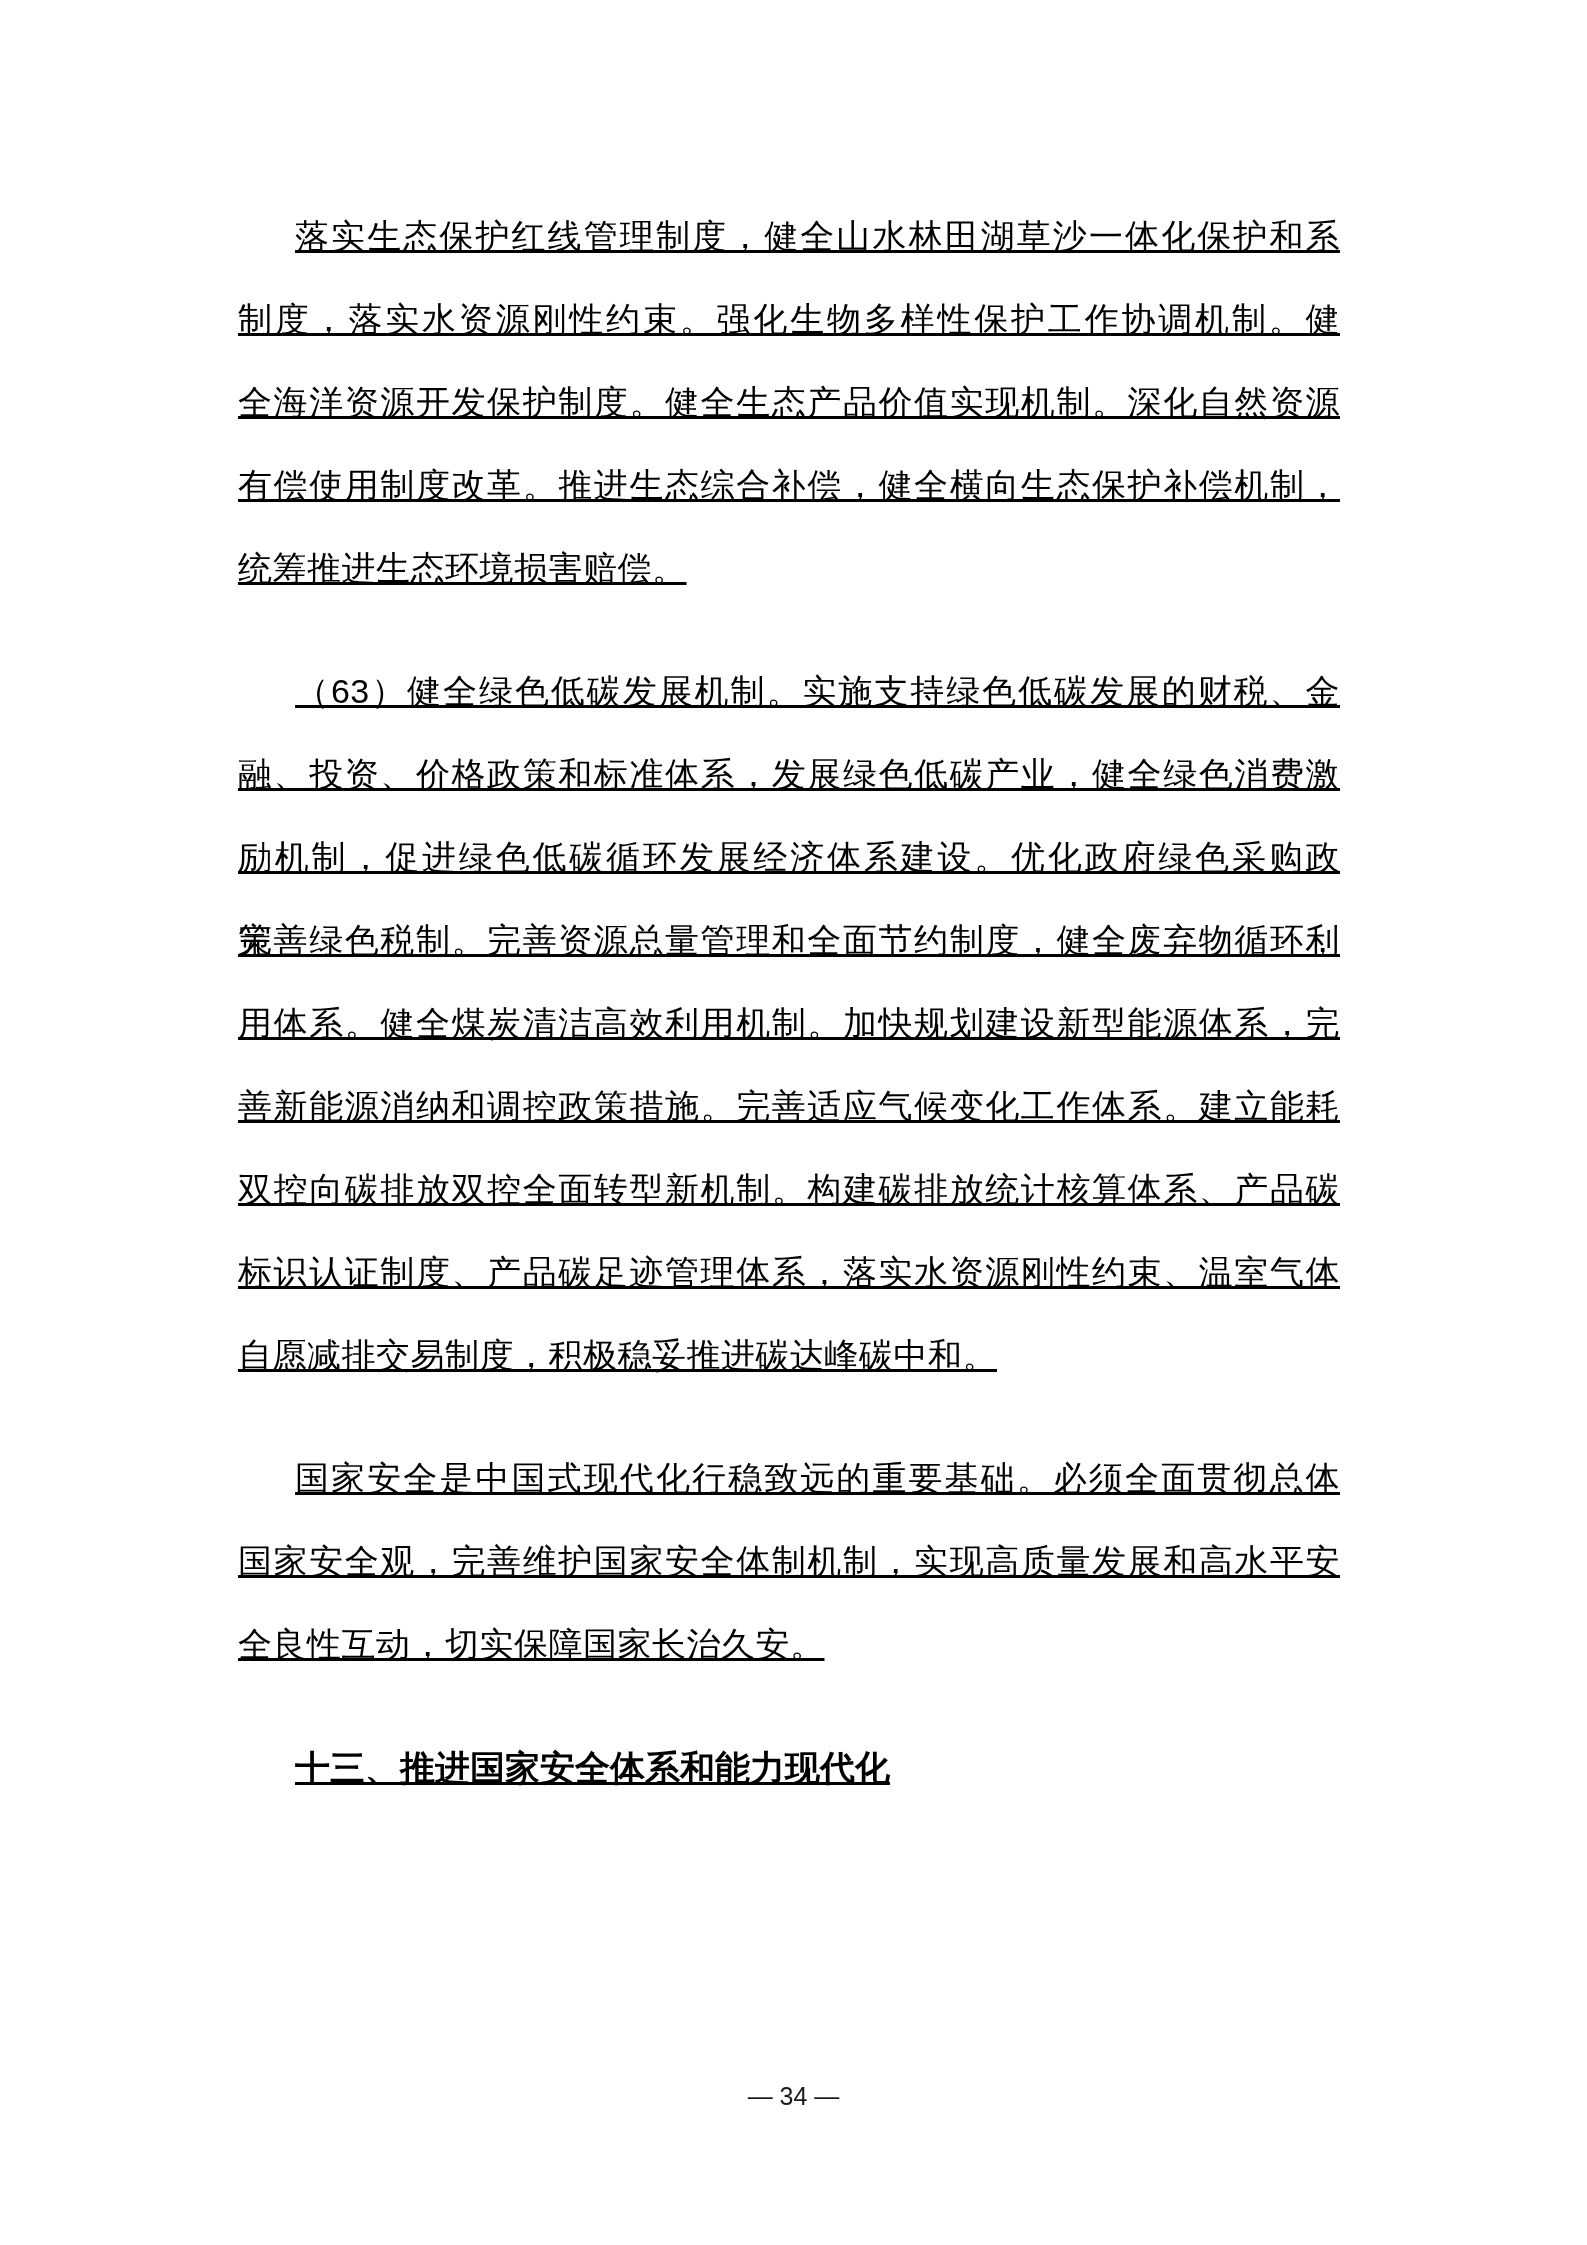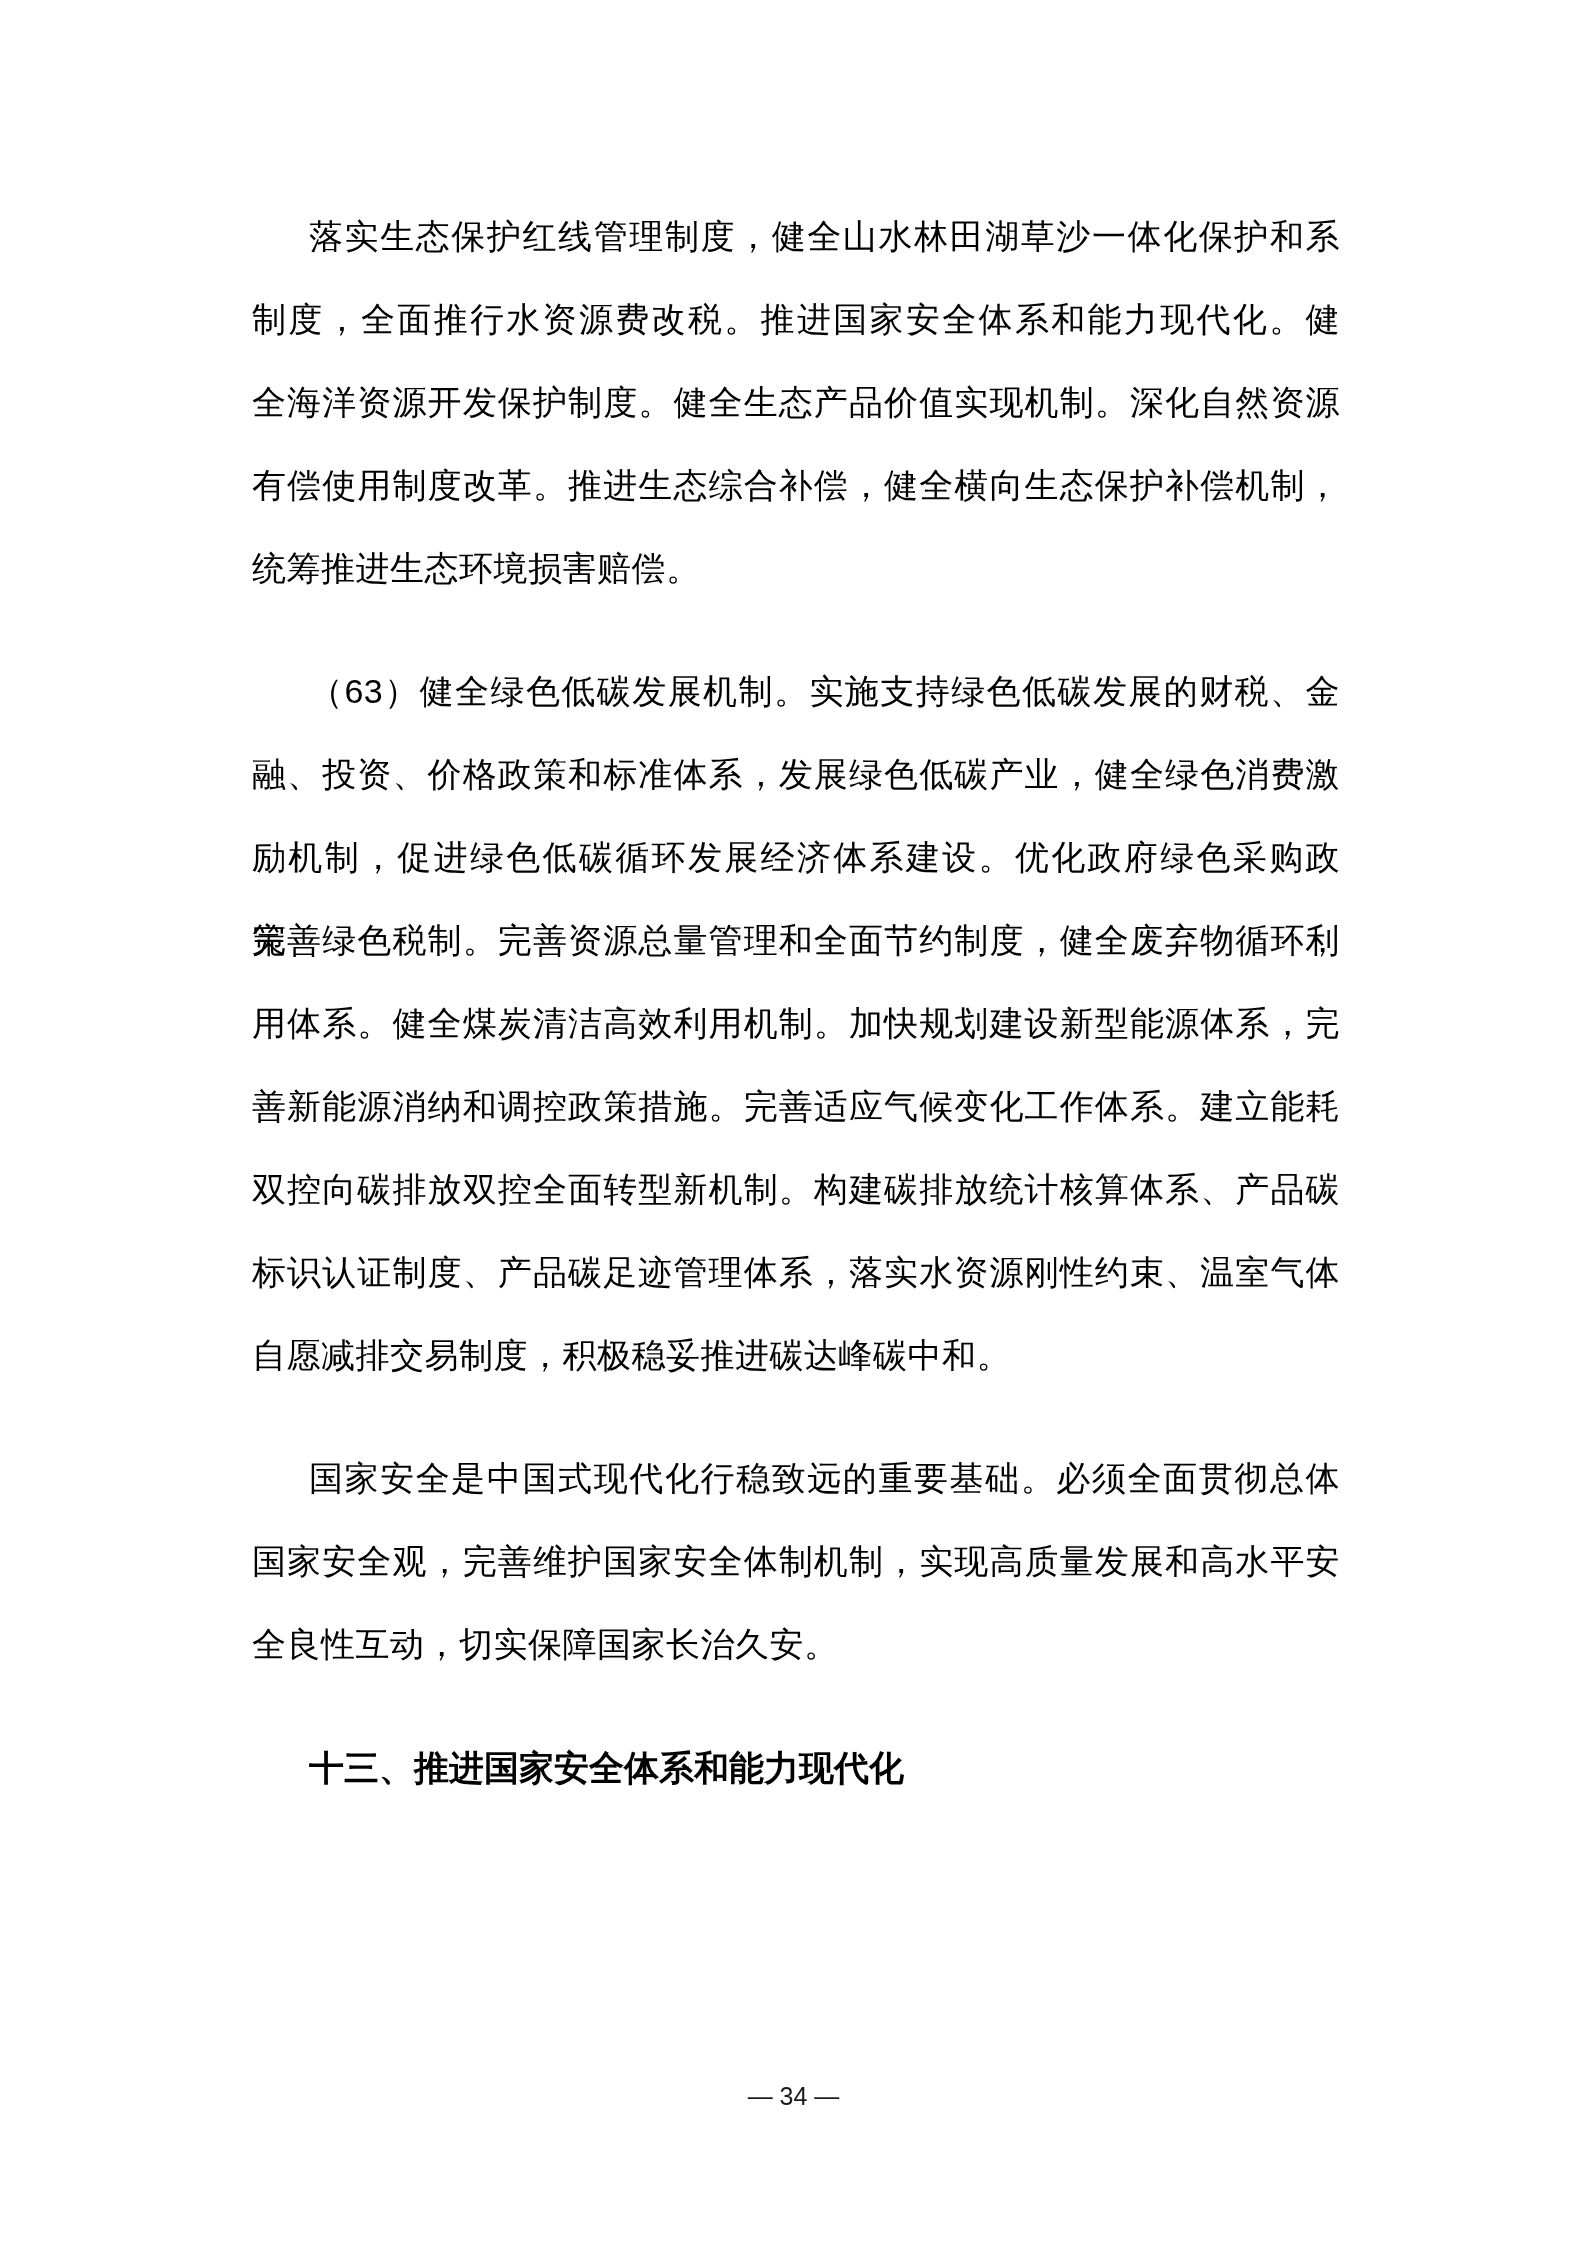--- a/index.html
+++ b/index.html
@@ -15,22 +15,23 @@
     font-family: "Liberation Sans", sans-serif;
     overflow: hidden;
   }
   .content {
     position: absolute;
     left: 238px;
     top: 195px;
     width: 1102px;
   }
   .para {
-    margin: 0 0 40px 14px;
+    margin: 0 0 40px 0;
     padding: 0;
+    text-decoration: underline;
   }
   .line {
     font-size: 34px;
     line-height: 83px;
     height: 83px;
     text-align: justify;
     text-align-last: justify;
     letter-spacing: 0.5px;
     white-space: normal;
     overflow: visible;
@@ -61,21 +62,21 @@
     color: #1a1a1a;
   }
 </style>
 </head>
 <body>
 
 <div class="content">
 
   <div class="para">
     <div class="line first">落实生态保护红线管理制度，健全山水林田湖草沙一体化保护和系</div>
-    <div class="line">制度，全面推行水资源费改税。推进国家安全体系和能力现代化。健</div>
+    <div class="line">制度，落实水资源刚性约束。强化生物多样性保护工作协调机制。健</div>
     <div class="line">全海洋资源开发保护制度。健全生态产品价值实现机制。深化自然资源</div>
     <div class="line">有偿使用制度改革。推进生态综合补偿，健全横向生态保护补偿机制，</div>
     <div class="line end">统筹推进生态环境损害赔偿。</div>
   </div>
 
   <div class="para">
     <div class="line first">（63）健全绿色低碳发展机制。实施支持绿色低碳发展的财税、金</div>
     <div class="line">融、投资、价格政策和标准体系，发展绿色低碳产业，健全绿色消费激</div>
     <div class="line">励机制，促进绿色低碳循环发展经济体系建设。优化政府绿色采购政策，</div>
     <div class="line">完善绿色税制。完善资源总量管理和全面节约制度，健全废弃物循环利</div>

